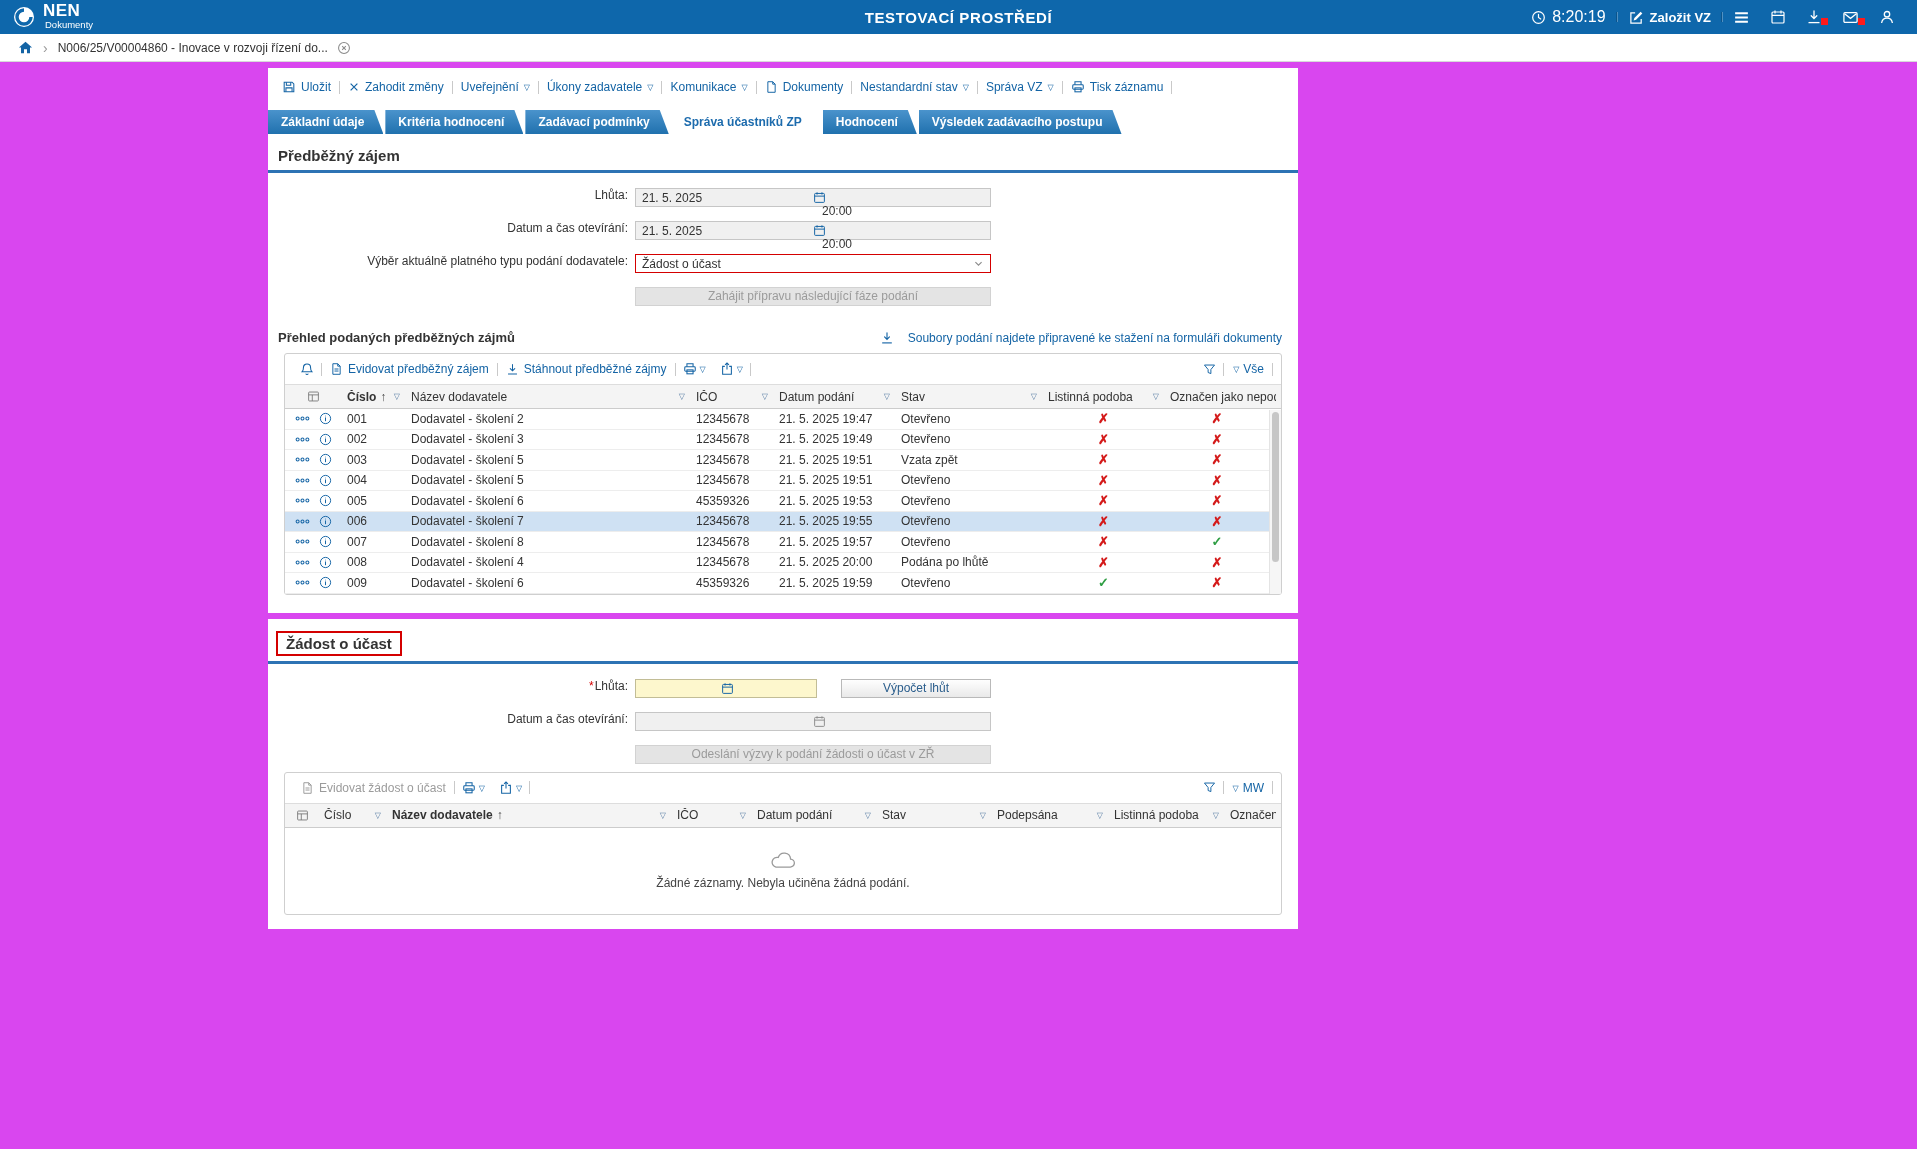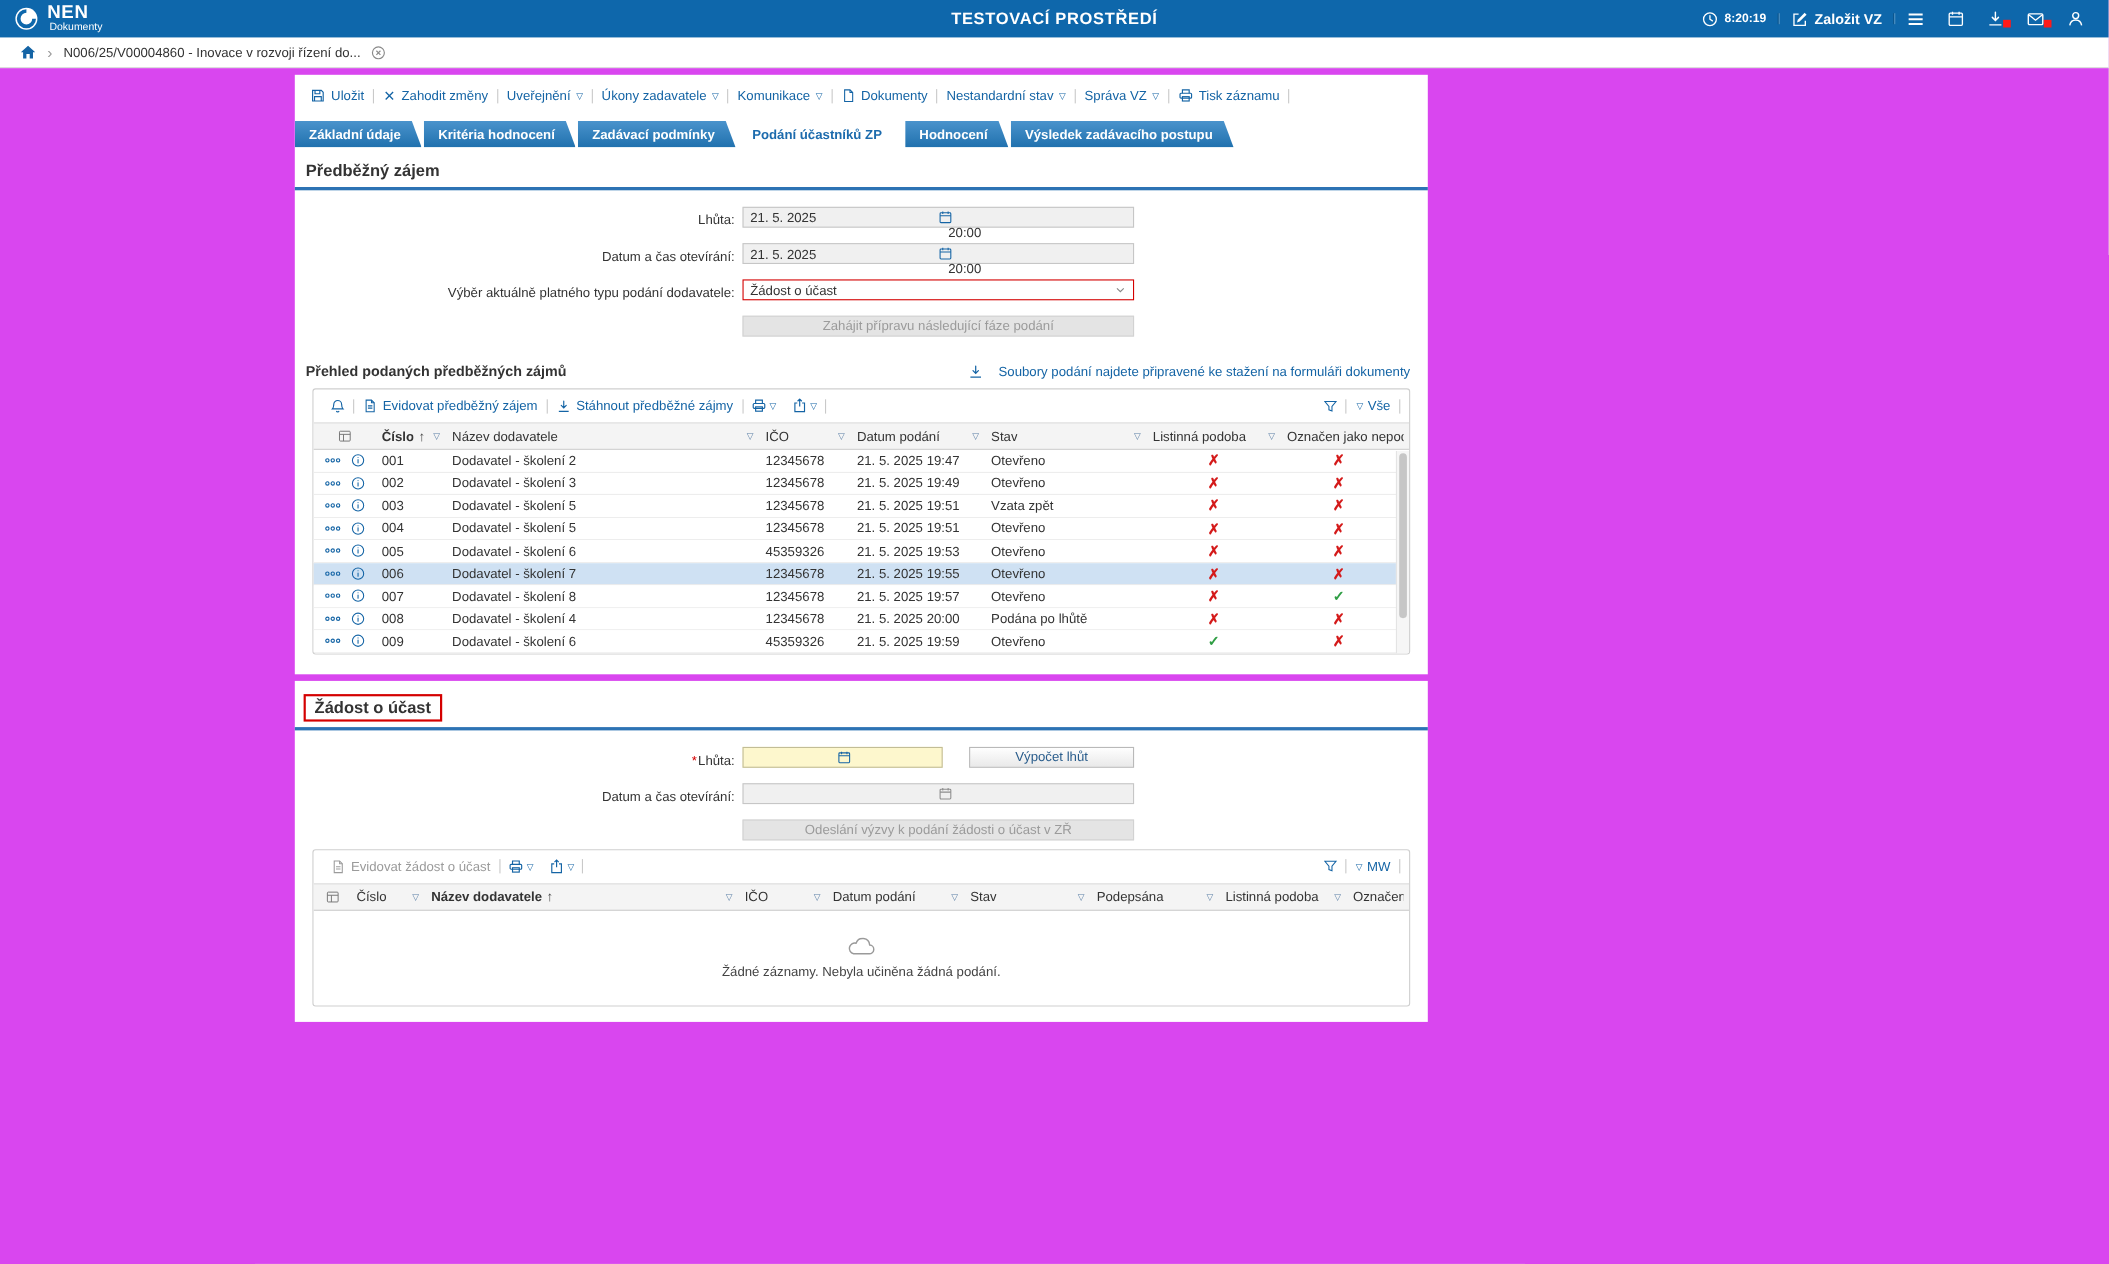--- a/index.html
+++ b/index.html
@@ -12,21 +12,21 @@
   .logo-wrap{display:flex;align-items:center;gap:7px;cursor:pointer;}
   .logo-text{font-size:17px;font-weight:bold;line-height:14px;letter-spacing:.5px;}
   .logo-sub{font-size:9.5px;margin-left:2px;margin-top:1px;}
   .env-title{position:absolute;left:50%;transform:translateX(-50%);font-size:15px;font-weight:bold;letter-spacing:.6px;}
   .topbar-right{margin-left:auto;display:flex;align-items:center;height:100%;}
   .tb-item{display:flex;align-items:center;gap:6px;padding:0 11px;height:100%;}
   .tb-sep{width:1px;height:100%;background:rgba(255,255,255,.28);box-shadow:-1px 0 0 rgba(0,0,0,.18);}
   .tb-icon{position:relative;display:flex;align-items:center;padding:0 10px;height:100%;cursor:pointer;}
   .badge{position:absolute;top:6px;right:4px;width:7px;height:7px;background:#ff1a1a;}
   .create-vz{font-weight:bold;font-size:13px;cursor:pointer;}
-  .time-text{font-size:11px;font-weight:bold;}
+  .time-text{font-size:16px;}
 
   
   .breadcrumb{height:28px;background:#fff;border-bottom:1px solid #d9d9d9;display:flex;align-items:center;padding:0 18px;}
   .bc-home{color:#1464a5;display:flex;cursor:pointer;}
   .bc-chev{color:#999;font-size:14px;margin:0 10px;}
   .bc-text{color:#333;cursor:pointer;}
   .bc-close{margin-left:9px;color:#8a8a8a;cursor:pointer;display:flex;}
 
   
   .page{position:absolute;top:62px;left:0;right:0;bottom:0;background:#d946ef;}
@@ -46,21 +46,21 @@
   .tabs{display:flex;margin-top:10px;}
   .tab{height:24px;line-height:24px;padding:0 19px 0 13px;margin-right:2px;font-weight:bold;color:#fff;
        background:linear-gradient(#4a93cc,#2071ae);clip-path:polygon(0 0,calc(100% - 9px) 0,100% 100%,0 100%);
        cursor:pointer;white-space:nowrap;font-size:12px;}
   .tab.active{background:#fff;color:#1c6bad;}
 
   
   .sec-title{font-size:15px;font-weight:bold;padding:13px 0 6px 10px;}
   .sec-rule{height:3px;background:#2d73b4;}
   .form{margin-top:15px;}
-  .frow{display:flex;align-items:flex-end;margin-bottom:14px;padding-left:40px;}
+  .frow{display:flex;align-items:flex-start;margin-bottom:14px;}
   .flabel{width:360px;text-align:right;}
   .fctrl{margin-left:7px;width:356px;display:flex;align-items:center;}
   .req{color:#d40000;margin-right:1px;}
   .dtbox{width:356px;height:19px;background:#f0f0f0;border:1px solid #c6c6c6;position:relative;display:flex;align-items:center;}
   .dt-date{padding-left:6px;}
   .dt-cal{position:absolute;left:177px;top:2px;color:#1464a5;}
   .dt-cal.gray{color:#8d8d8d;}
   .dt-time{position:absolute;left:186px;margin-top:26px;}
   .selbox{width:356px;height:19px;background:#fff;border:1.5px solid #d40000;display:flex;align-items:center;justify-content:space-between;padding:0 6px;cursor:pointer;}
   .btn-gray{width:356px;height:19px;background:#e4e4e4;border:1px solid #d2d2d2;color:#9b9b9b;text-align:center;line-height:17px;cursor:default;}
@@ -255,21 +255,21 @@
             </svg>
         <span>Tisk záznamu</span>
       </div>
       <div class="vsep"></div>
     </div>
 
     <div class="tabs">
       <div class="tab">Základní údaje</div>
       <div class="tab">Kritéria hodnocení</div>
       <div class="tab">Zadávací podmínky</div>
-      <div class="tab active">Podání účastníků ZP</div>
+      <div class="tab active">Správa účastníků ZP</div>
       <div class="tab">Hodnocení</div>
       <div class="tab">Výsledek zadávacího postupu</div>
     </div>
 
     <div class="sec-title">Předběžný zájem</div>
     <div class="sec-rule"></div>
 
     <div class="form">
       <div class="frow">
         <div class="flabel">Lhůta:</div>

